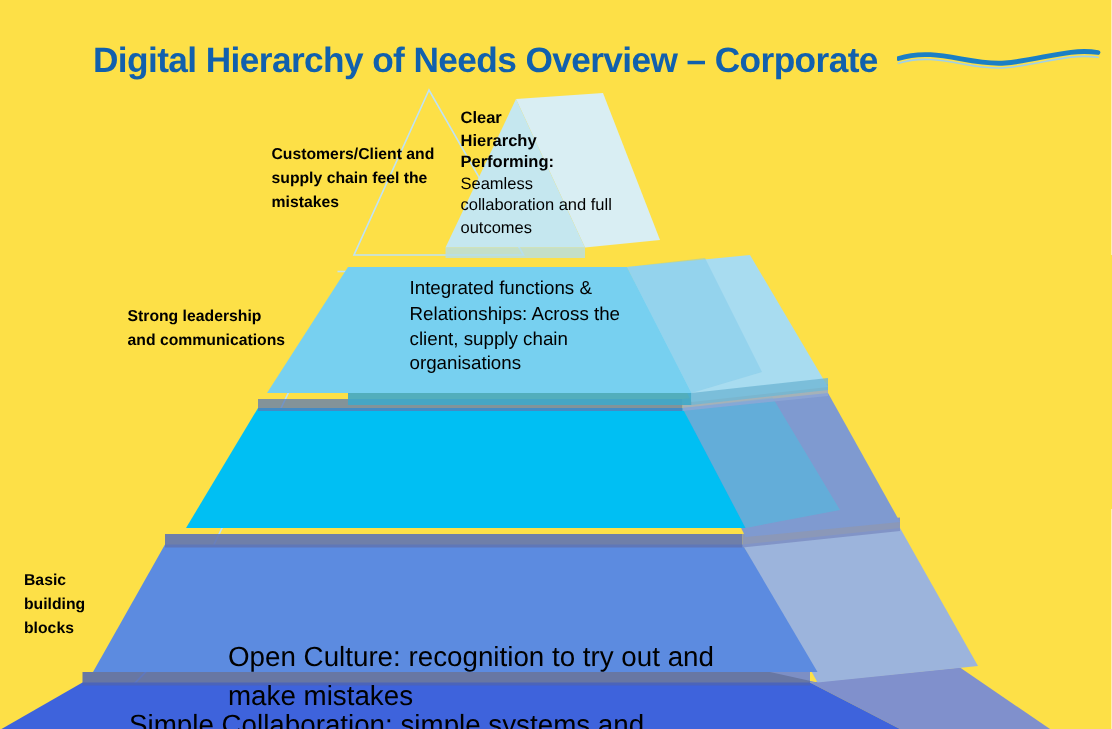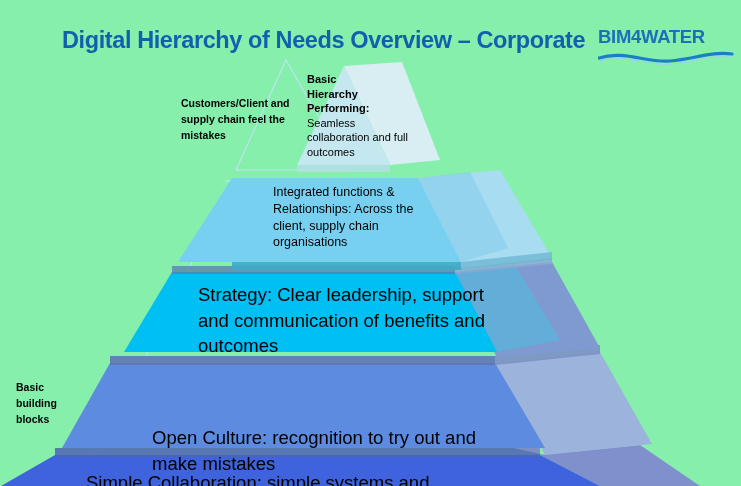--- a/index.html
+++ b/index.html
@@ -7,21 +7,21 @@
     margin: 0; padding: 0;
     width: 741px; height: 486px;
     overflow: hidden;
     background: #ffffff;
     font-family: "Liberation Sans", sans-serif;
   }
   #slide {
     position: relative;
     width: 741px;
     height: 486px;
-    background: #86efac;
+    background: #fde047;
     overflow: hidden;
   }
 
   
   #page-title {
     position: absolute;
     left: 62px;
     top: 27px;
     font-size: 23.5px;
     font-weight: bold;
@@ -107,21 +107,20 @@
   #side-label-3 { left: 16px;  top: 380px; width: 70px;  }
 </style>
 </head>
 <body>
 
 <div id="slide">
 
   <div id="page-title">Digital Hierarchy of Needs Overview – Corporate</div>
 
   <div id="logo">
-    <div id="logo-text">BIM4WATER</div>
     <svg id="logo-wave" width="136" height="16" viewBox="0 0 136 16">
       <path d="M1 9 C 26 1, 48 14, 72 12 C 96 10, 114 2, 134 5" fill="none" stroke="#1b7fc4" stroke-width="3.2" stroke-linecap="round"></path>
       <path d="M1 9 C 26 1, 48 14, 72 12 C 96 10, 114 2, 134 5" fill="none" stroke="#9fd0ea" stroke-width="1.1" stroke-linecap="round" transform="translate(0,3.2)"></path>
     </svg>
   </div>
 
   <svg id="pyramid-svg" viewBox="0 0 741 486">
 
     <g stroke="#BFE2F5" stroke-width="1.1" fill="none">
       <path d="M286 60 L236 170 L349 170 Z"></path>
@@ -165,38 +164,36 @@
 
     <g>
       <polygon points="344,66 402,62 440,160 390,165" fill="#D9EEF3"></polygon>
       <polygon points="344,66 297,165 390,165" fill="#C5E7EF"></polygon>
       <polygon points="297,165 390,165 390,172 297,172" fill="#B5DEE8" opacity="0.8"></polygon>
     </g>
 
   </svg>
 
   <div class="tier-text" id="tier-text-1">
-    <span class="hd">Basic</span>
+    <span class="hd">Clear</span>
     <span class="hd">Hierarchy</span>
     <span class="hd">Performing:</span>
     <span>Seamless collaboration and full outcomes</span>
   </div>
 
   <div class="tier-text" id="tier-text-2">
     <b>Integrated functions &amp; Relationships</b><span>: Across the client, supply chain organisations</span>
   </div>
 
-  <div class="tier-text" id="tier-text-3">
-    <b>Strategy</b><span>: Clear leadership, support and communication of benefits and outcomes</span>
-  </div>
 
   <div class="tier-text" id="tier-text-4">
     <b>Open Culture</b><span>: recognition to try out and make mistakes</span>
   </div>
 
   <div class="tier-text" id="tier-text-5">
     <b>Simple Collaboration</b><span>: simple systems and</span>
   </div>
 
   <div class="side-label" id="side-label-1">Customers/Client and supply chain feel the mistakes</div>
+  <div class="side-label" id="side-label-2">Strong leadership and communications</div>
   <div class="side-label" id="side-label-3">Basic building blocks</div>
 
 </div>
 
 </body></html>

